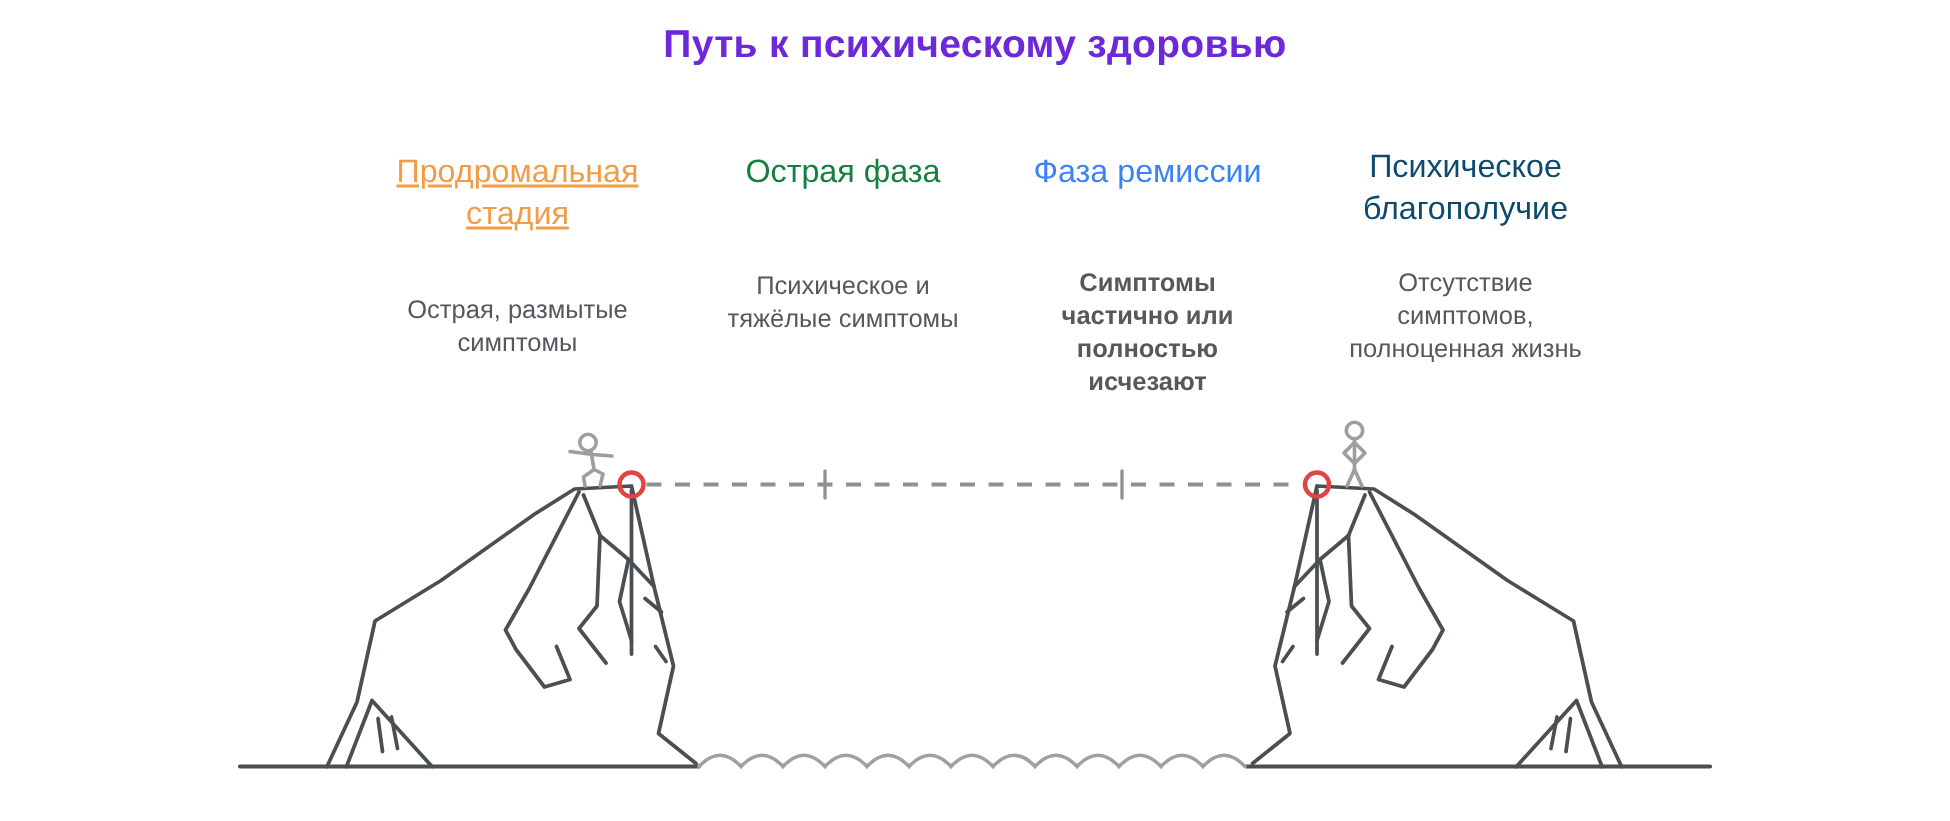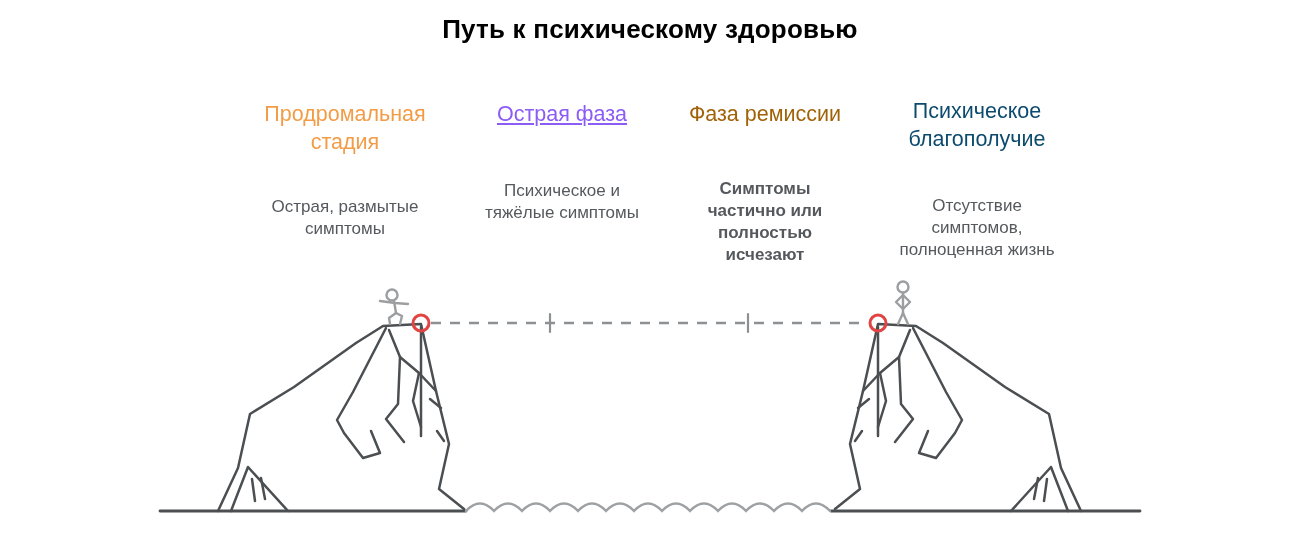--- a/index.html
+++ b/index.html
@@ -2,21 +2,21 @@
 <html><head>
 <meta charset="utf-8">
 <style>
   html,body{margin:0;padding:0;background:#ffffff;}
   body{
     width:1300px;height:547px;position:relative;overflow:hidden;
     font-family:"Liberation Sans","DejaVu Sans",sans-serif;
   }
   .page-title{
     position:absolute;top:14px;left:0;width:1300px;text-align:center;
-    font-size:26px;font-weight:bold;color:#000000;letter-spacing:.2px;
+    font-size:26px;font-weight:bold;color:#6d28d9;letter-spacing:.2px;
   }
   .stage{position:absolute;}
   .stage-label{
     position:absolute;text-align:center;font-size:21.5px;line-height:1.3;font-weight:400;
   }
   .stage-desc{
     position:absolute;text-align:center;font-size:17px;line-height:1.3;color:#55595d;
   }
   svg.scene{position:absolute;left:0;top:0;}
   .cliff path{stroke:#4b4f52;stroke-width:2.5;fill:none;stroke-linejoin:round;stroke-linecap:round;}
@@ -29,37 +29,37 @@
   .figure path{fill:none;stroke:#9c9ea0;stroke-width:2.4;stroke-linecap:round;stroke-linejoin:round;}
 </style>
 </head>
 <body>
 
 <div class="diagram">
 
   <div class="page-title">Путь к психическому здоровью</div>
 
   <div class="stage">
-    <div class="stage-label" style="left: 245px; top: 101px; width: 200px; color: rgb(243, 156, 71);">Продромальная стадия</div>
+    <div class="stage-label" style="left: 245px; top: 101px; width: 200px; color: rgb(243, 156, 71); text-decoration: underline;">Продромальная стадия</div>
     <div class="stage-desc" style="left:255px;top:196px;width:180px;">Острая, размытые симптомы</div>
   </div>
 
   <div class="stage">
-    <div class="stage-label" style="left: 452px; top: 101px; width: 220px; color: #8b5cf6; text-decoration: underline;">Острая фаза</div>
+    <div class="stage-label" style="left: 452px; top: 101px; width: 220px; color: #15803d;">Острая фаза</div>
     <div class="stage-desc" style="left:482px;top:180px;width:160px;">Психическое и тяжёлые симптомы</div>
   </div>
 
   <div class="stage">
-    <div class="stage-label" style="left: 655px; top: 101px; width: 220px; color: #a16207;">Фаза ремиссии</div>
+    <div class="stage-label" style="left: 655px; top: 101px; width: 220px; color: #3b82f6;">Фаза ремиссии</div>
     <div class="stage-desc" style="left:685px;top:178px;width:160px;font-weight:bold;">Симптомы частично или полностью исчезают</div>
   </div>
 
   <div class="stage">
     <div class="stage-label" style="left: 857px; top: 98px; width: 240px; color: #0c4a6e;">Психическое благополучие</div>
-    <div class="stage-desc" style="left:899px;top:195px;width:156px;">Отсутствие симптомов, полноценная жизнь</div>
+    <div class="stage-desc" style="left:899px;top:178px;width:156px;">Отсутствие симптомов, полноценная жизнь</div>
   </div>
 
   <svg class="scene" width="1300" height="547" viewBox="0 0 1300 547">
 
     <defs>
       <g id="cliffShape" class="cliff">
         <path d="M218 511 L238 468 L250 414 L294 387 L356 343 L383 326 L421 324 L436 391 L449 444 L439 489 L464 509"></path>
         <path d="M421 327 L421 436"></path>
         <path d="M386 328 L353 392 L337 420 L344 433 L363 458 L380 453 L371 431"></path>
         <path d="M389 330 L400 357 L398 404 L386 419 L404 442"></path>

